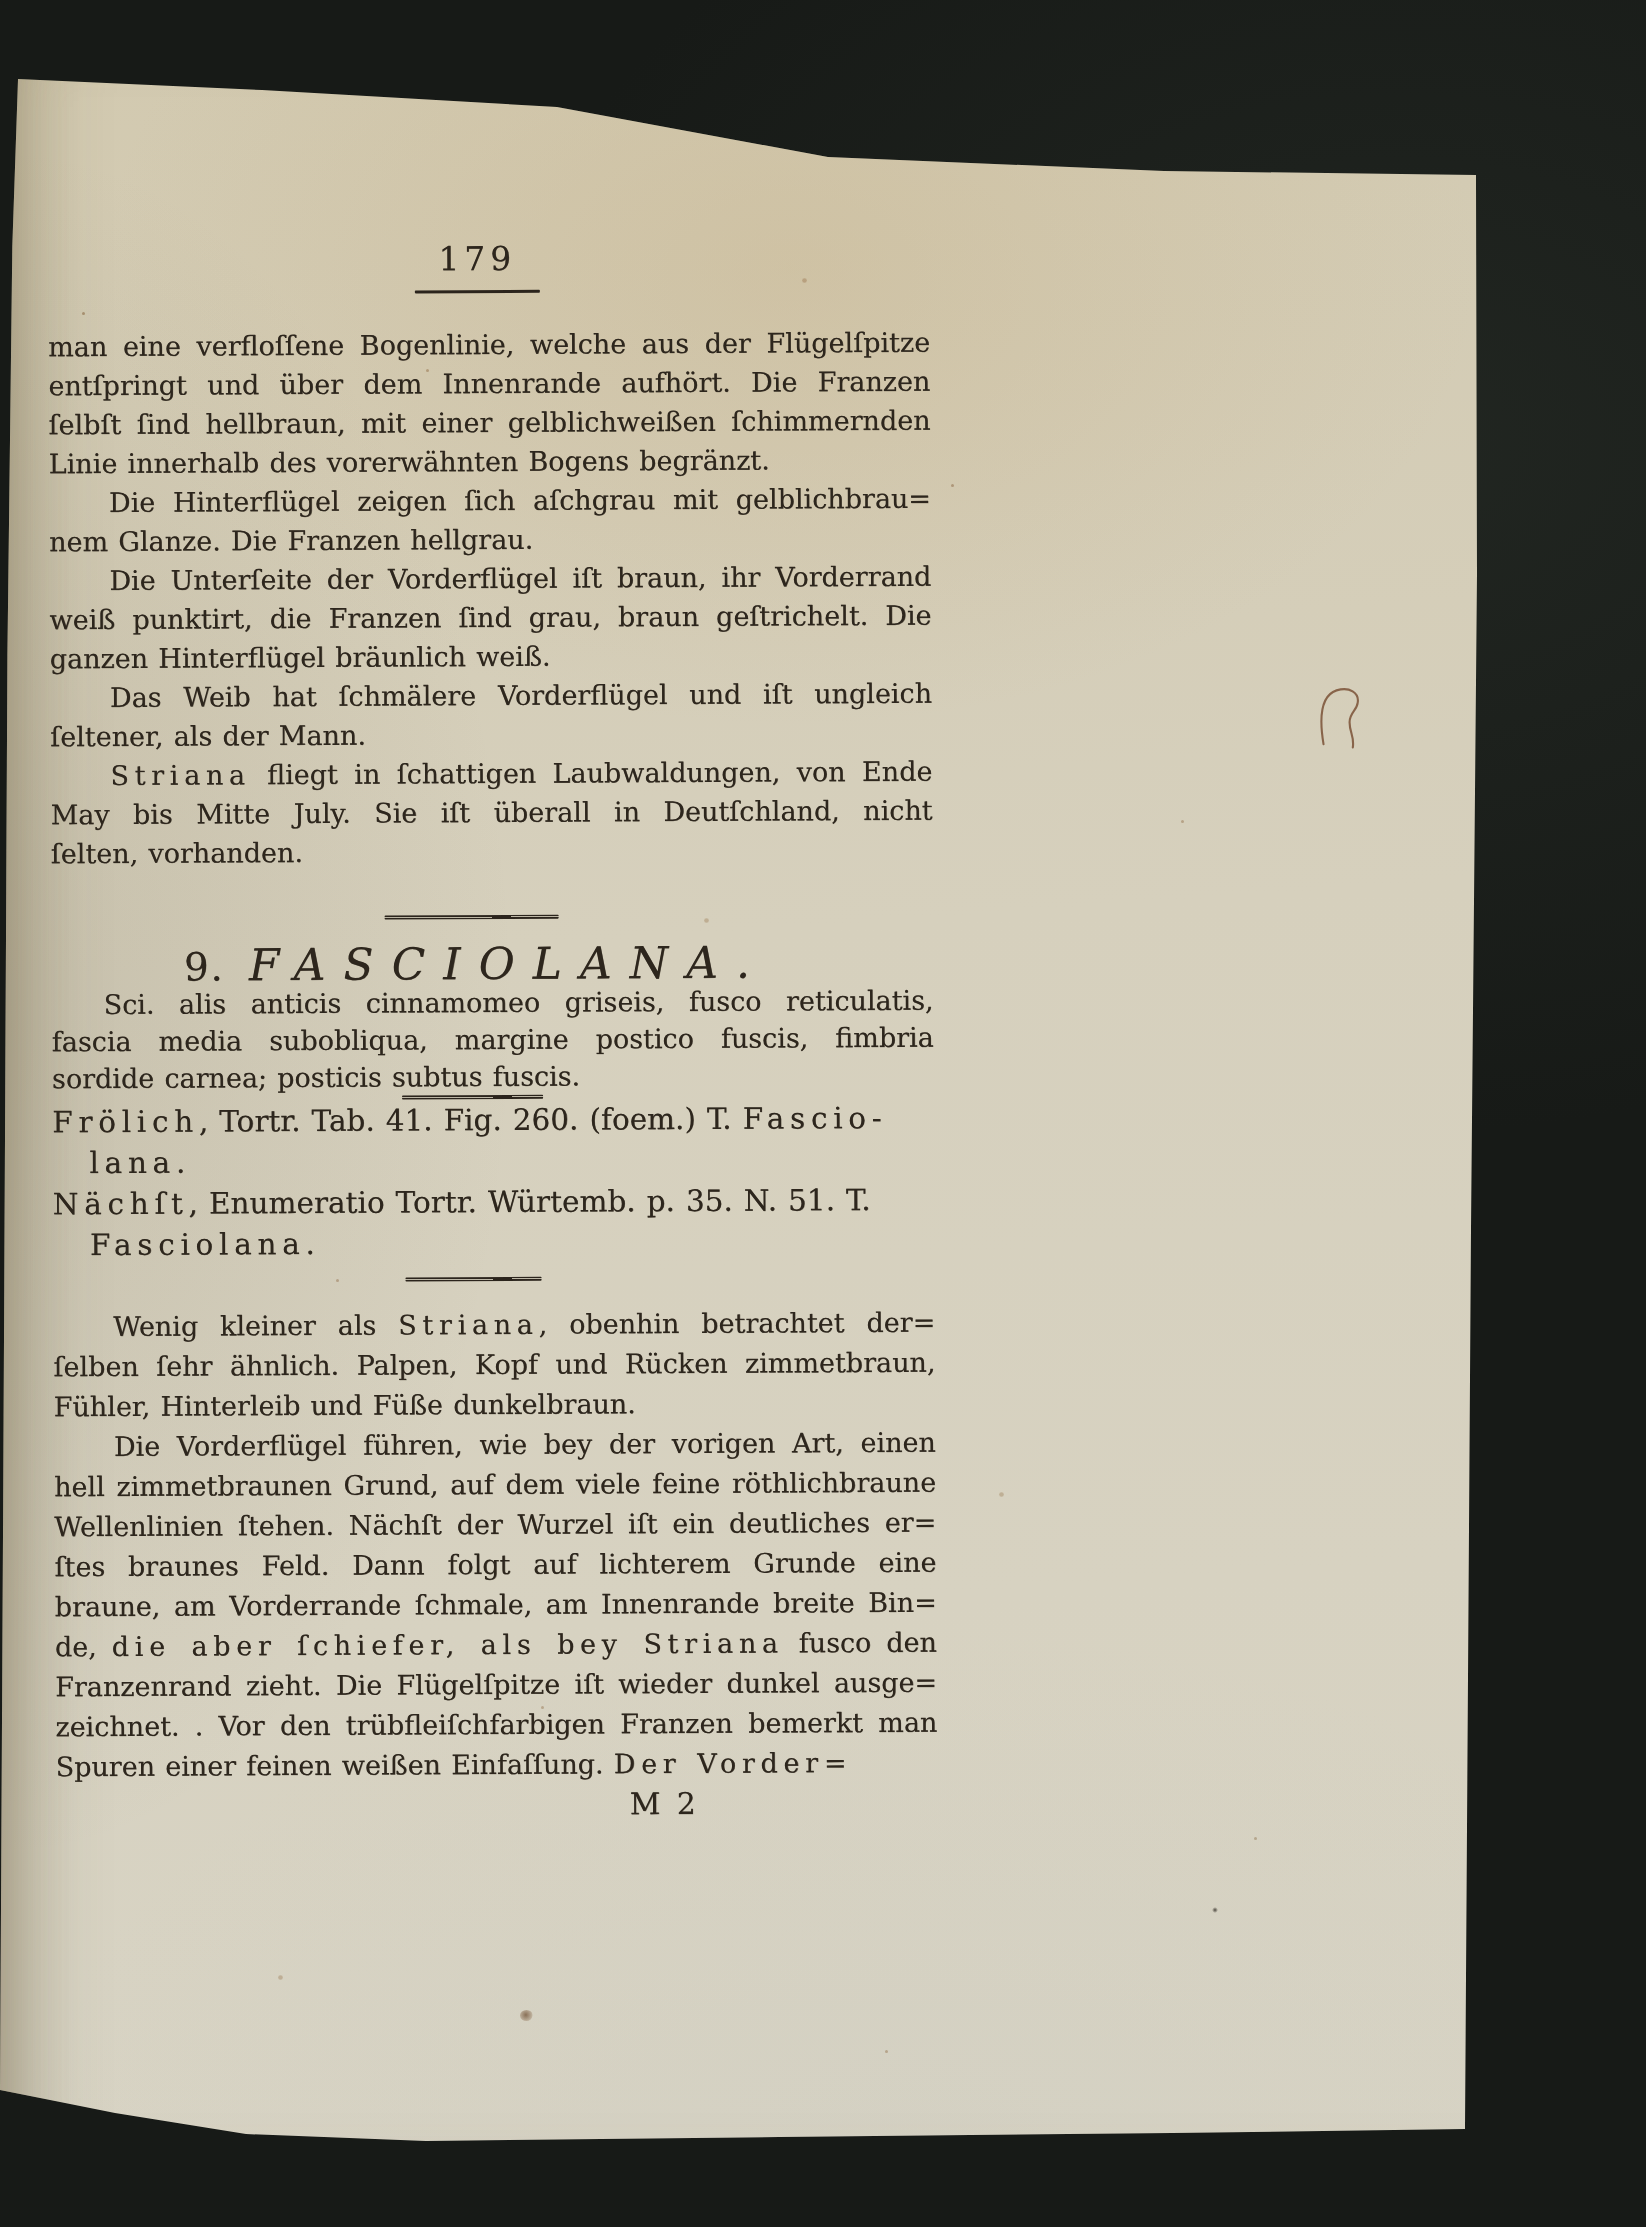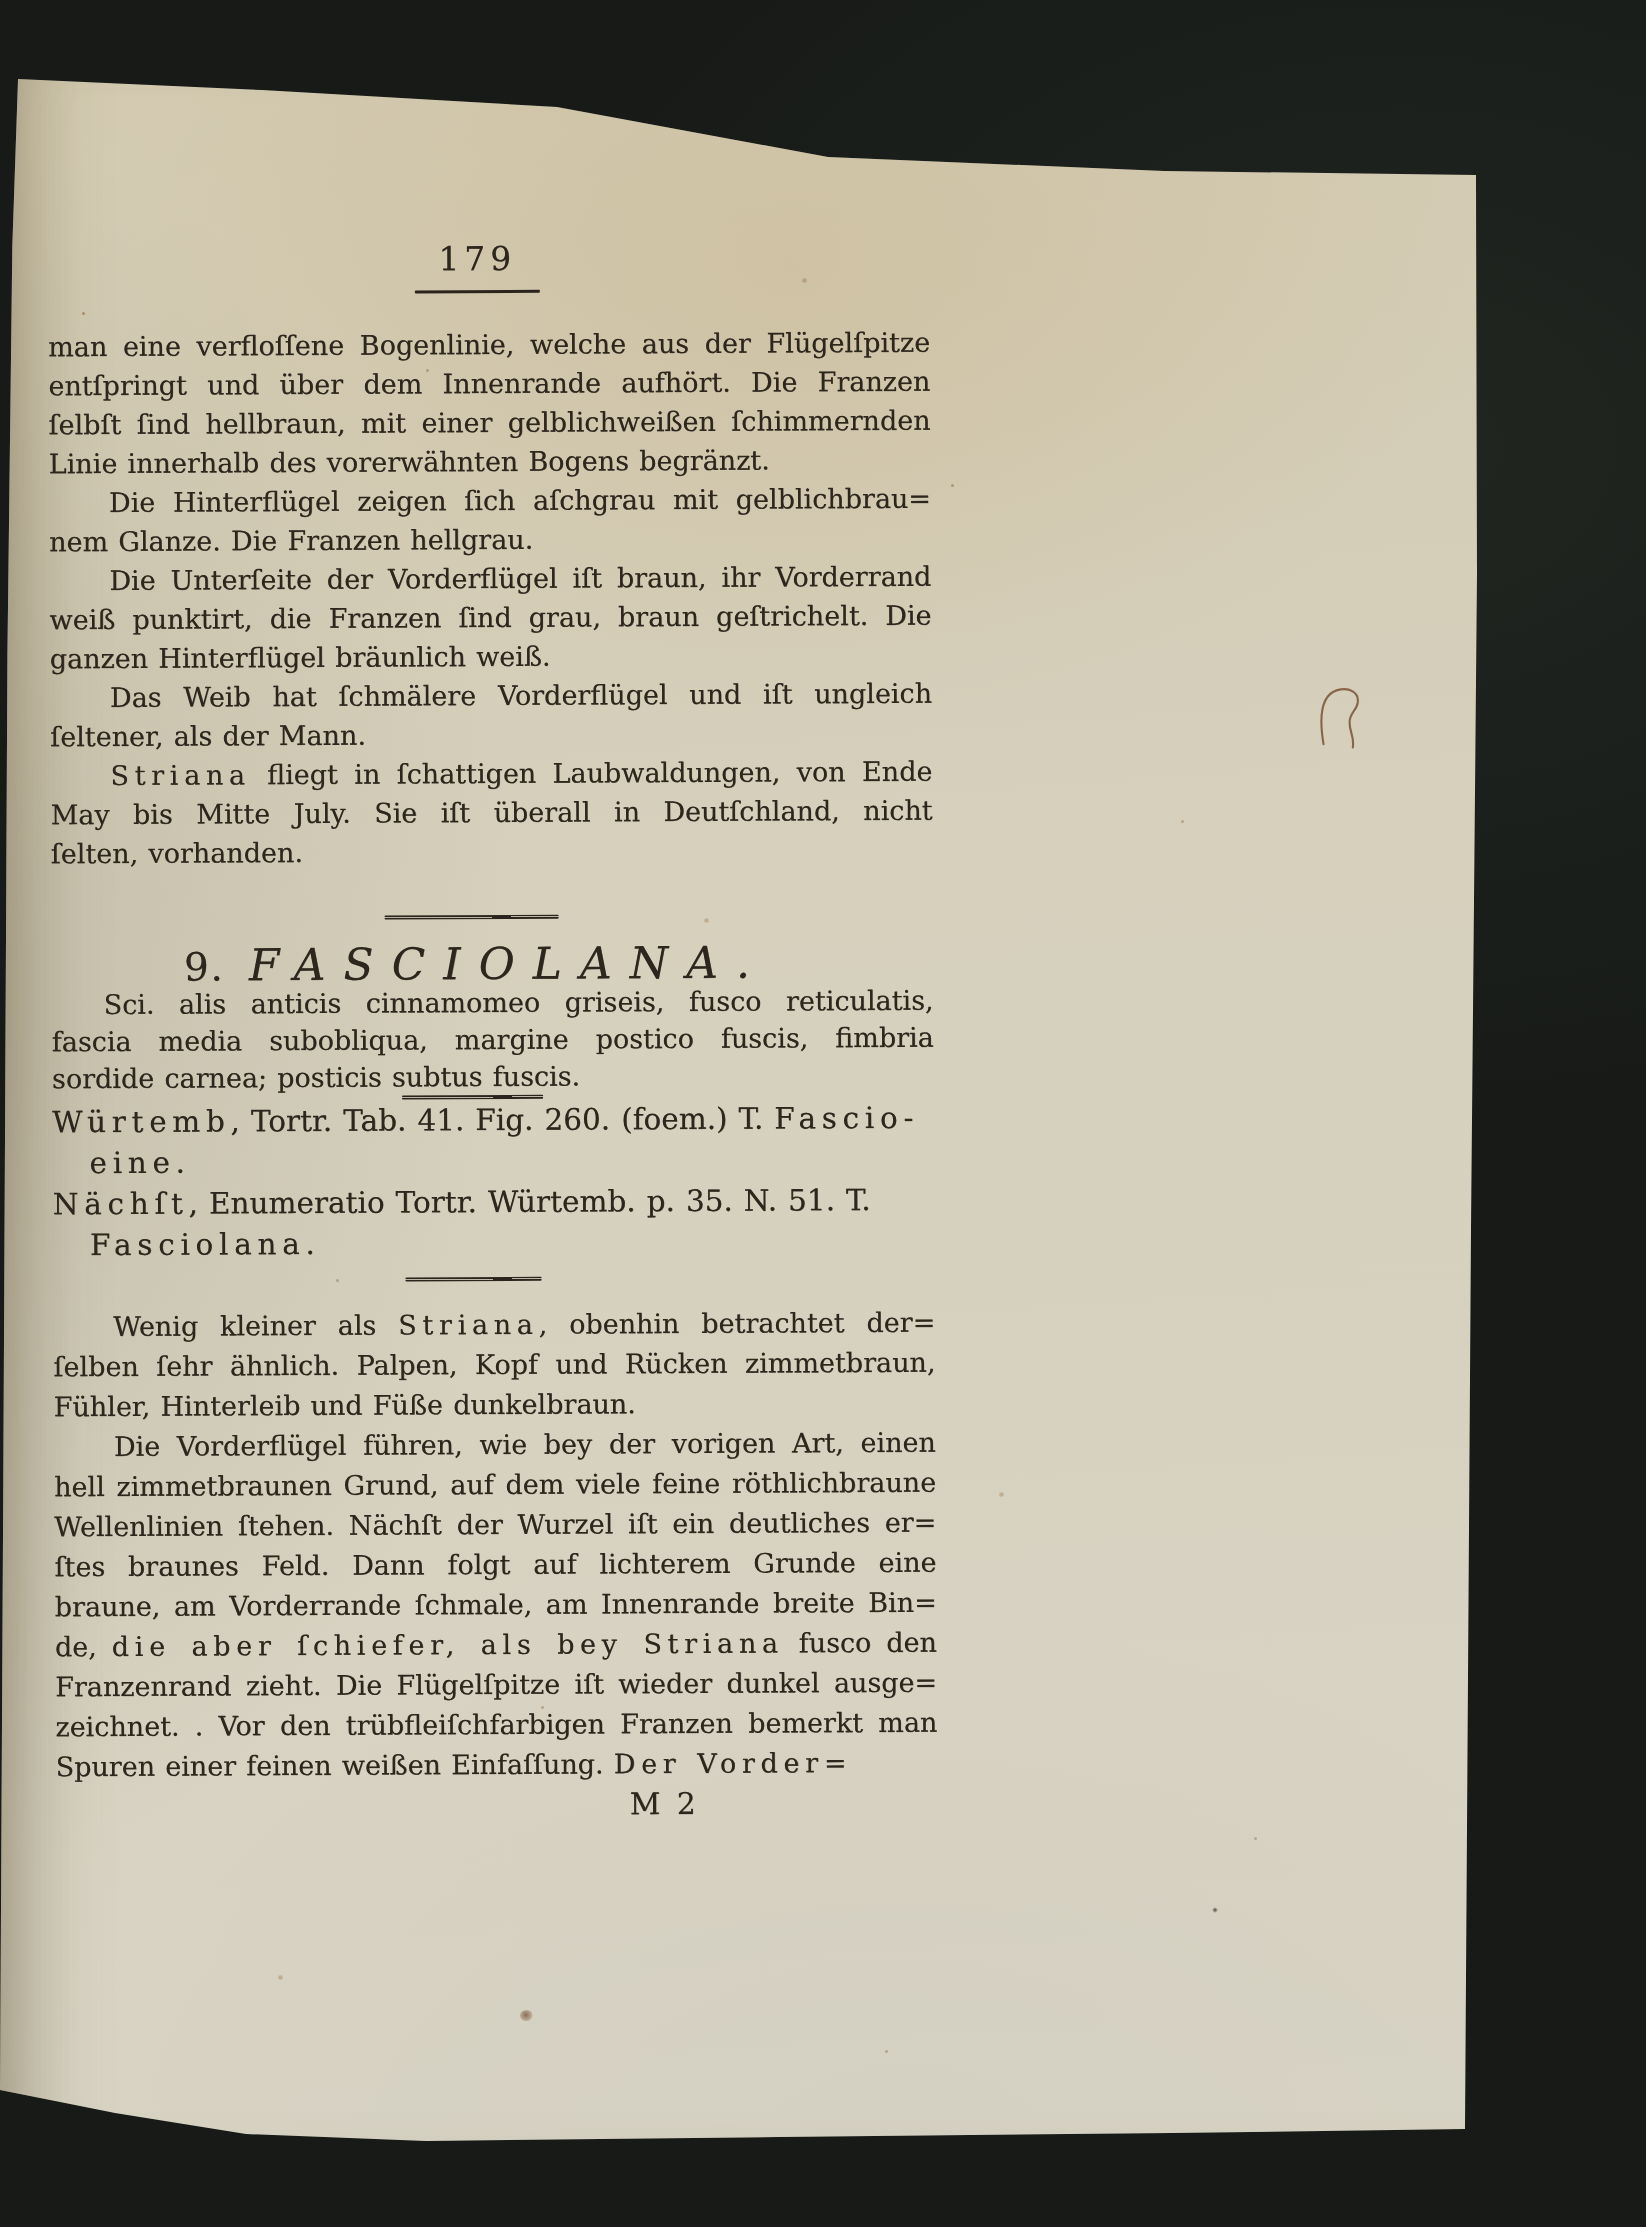--- a/index.html
+++ b/index.html
@@ -154,22 +154,22 @@
         <div class="line full"><span>Sci. alis anticis cinnamomeo griseis, fusco reticulatis,</span></div>
         <div class="line full"><span>fascia media subobliqua, margine postico fuscis, fimbria</span></div>
         <div class="line last"><span>sordide carnea; posticis subtus fuscis.</span></div>
       </div>
     </div>
 
   <div class="rule rule-b"></div>
 
   <div class="block cits ragged para-host">
       <div class="para">
-        <div class="line full"><span class="sperr">Würtemb</span><span>, Tortr. Tab. 41. Fig. 260. (foem.) T. </span><span class="sperr">Fascio-</span></div>
-        <div class="line last"><span class="sperr">eine.</span></div>
+        <div class="line full"><span class="sperr">Frölich</span><span>, Tortr. Tab. 41. Fig. 260. (foem.) T. </span><span class="sperr">Fascio-</span></div>
+        <div class="line last"><span class="sperr">lana.</span></div>
       </div>
       <div class="para">
         <div class="line full"><span class="sperr">Nächſt</span><span>, Enumeratio Tortr. Würtemb. p. 35. N. 51. T.</span></div>
         <div class="line last"><span class="sperr">Fasciolana.</span></div>
       </div>
     </div>
 
   <div class="rule rule-c"></div>
 
   <div class="block block-bottom para-host">

